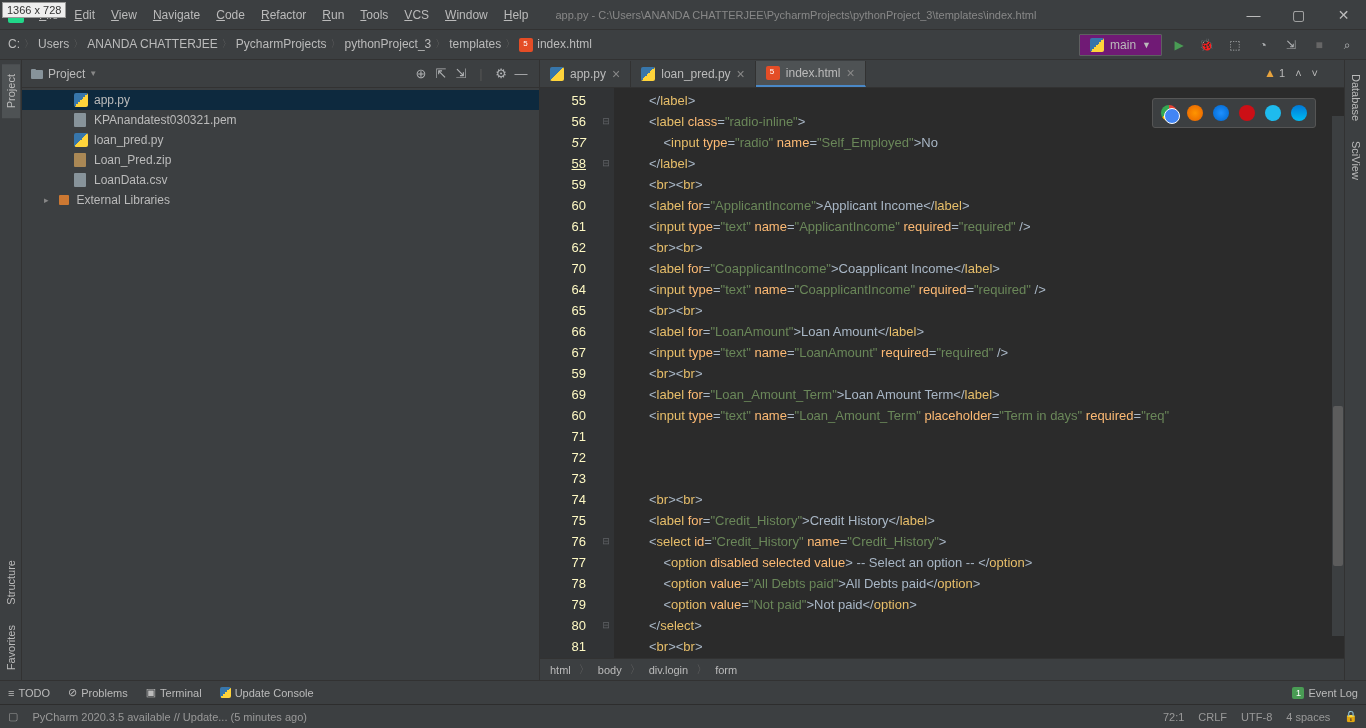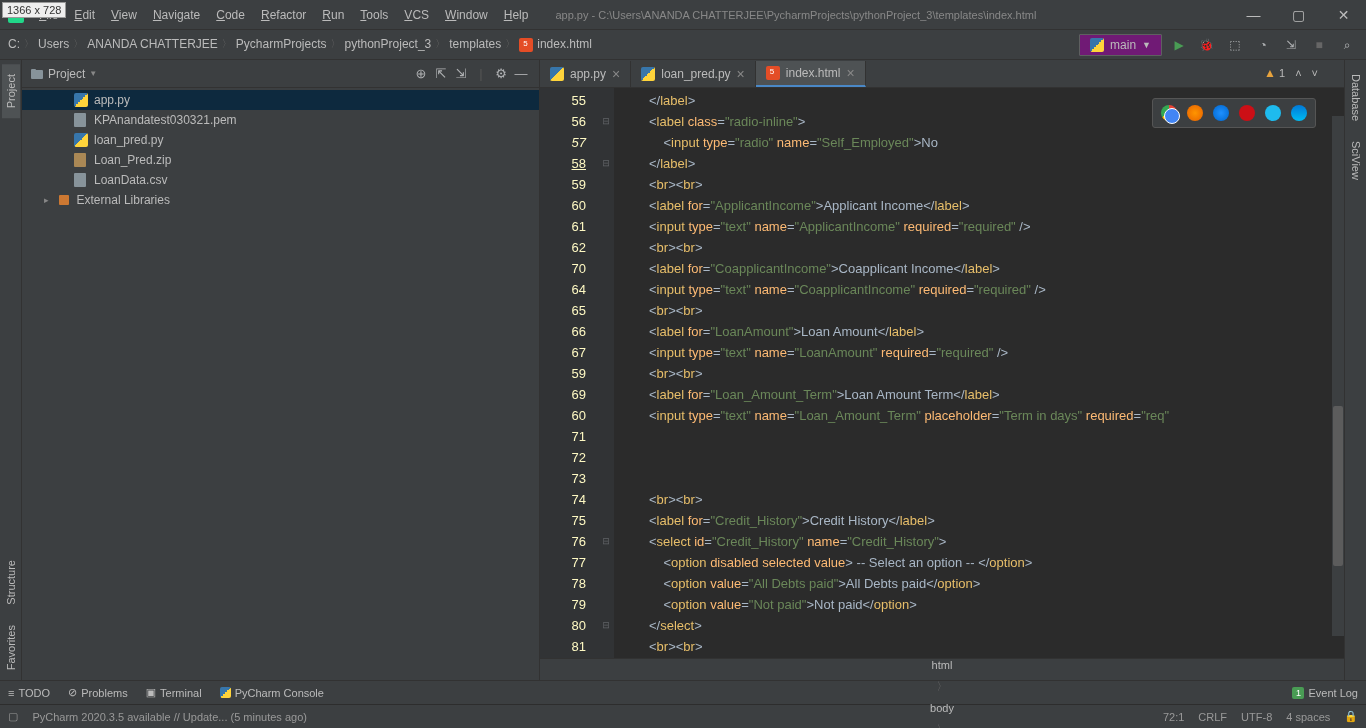--- a/index.html
+++ b/index.html
@@ -59,21 +59,21 @@
 
 .browser-icons { position: absolute; top: 38px; right: 28px; background: #3c3f41; border: 1px solid #555; border-radius: 3px; padding: 6px 8px; display: flex; gap: 10px; }
 .browser-icons div { width: 16px; height: 16px; border-radius: 50%; }
 
 .warn-badge { position: absolute; top: 6px; right: 26px; display: flex; align-items: center; gap: 10px; color: #bbbbbb; font-size: 11px; z-index: 5; }
 .warn-badge .tri { color: #e8a33d; font-size: 12px; }
 
 .scrollbar-track { position: absolute; right: 0; top: 28px; bottom: 22px; width: 12px; background: #3c3f41; }
 .scrollbar-thumb { position: absolute; right: 1px; width: 10px; background: #5c5c5c; border-radius: 2px; }
 
-.crumb-bar { height: 22px; background: #3c3f41; border-top: 1px solid #323232; display: flex; align-items: center; padding: 0 10px; gap: 8px; font-size: 11px; color: #bbbbbb; flex-direction: column; }
+.crumb-bar { height: 22px; background: #3c3f41; border-top: 1px solid #323232; display: flex; align-items: center; padding: 0 10px; gap: 8px; font-size: 11px; color: #bbbbbb; }
 .crumb-bar .sep { color: #666; }
 
 .bottom-tools { height: 24px; background: #3c3f41; border-top: 1px solid #323232; display: flex; align-items: center; padding: 0 8px; gap: 18px; font-size: 11px; color: #bbbbbb; }
 .bottom-tools .tool { display: flex; align-items: center; gap: 4px; cursor: pointer; }
 .bottom-tools .spacer { flex: 1; }
 .event-log { display: flex; align-items: center; gap: 4px; }
 .green-dot { width: 12px; height: 12px; background: #499c54; border-radius: 2px; color: white; font-size: 9px; display: flex; align-items: center; justify-content: center; }
 
 .statusbar { height: 24px; background: #3c3f41; border-top: 1px solid #2d2d2d; display: flex; align-items: center; padding: 0 8px; gap: 14px; font-size: 11px; color: #999; }
 .statusbar .spacer { flex: 1; }
@@ -344,21 +344,21 @@
   <div class="tool">
       <span>⊘</span>
       <span>Problems</span>
     </div>
   <div class="tool">
       <span>▣</span>
       <span>Terminal</span>
     </div>
   <div class="tool">
       <span class="pyicon" style="width:11px;height:11px"></span>
-      <span>PyCharm Console</span>
+      <span>Update Console</span>
     </div>
   <div class="spacer"></div>
   <div class="event-log">
     <span class="green-dot">1</span>
     <span>Event Log</span>
   </div>
 </div>
 
 <div class="statusbar">
   <span>▢</span>

